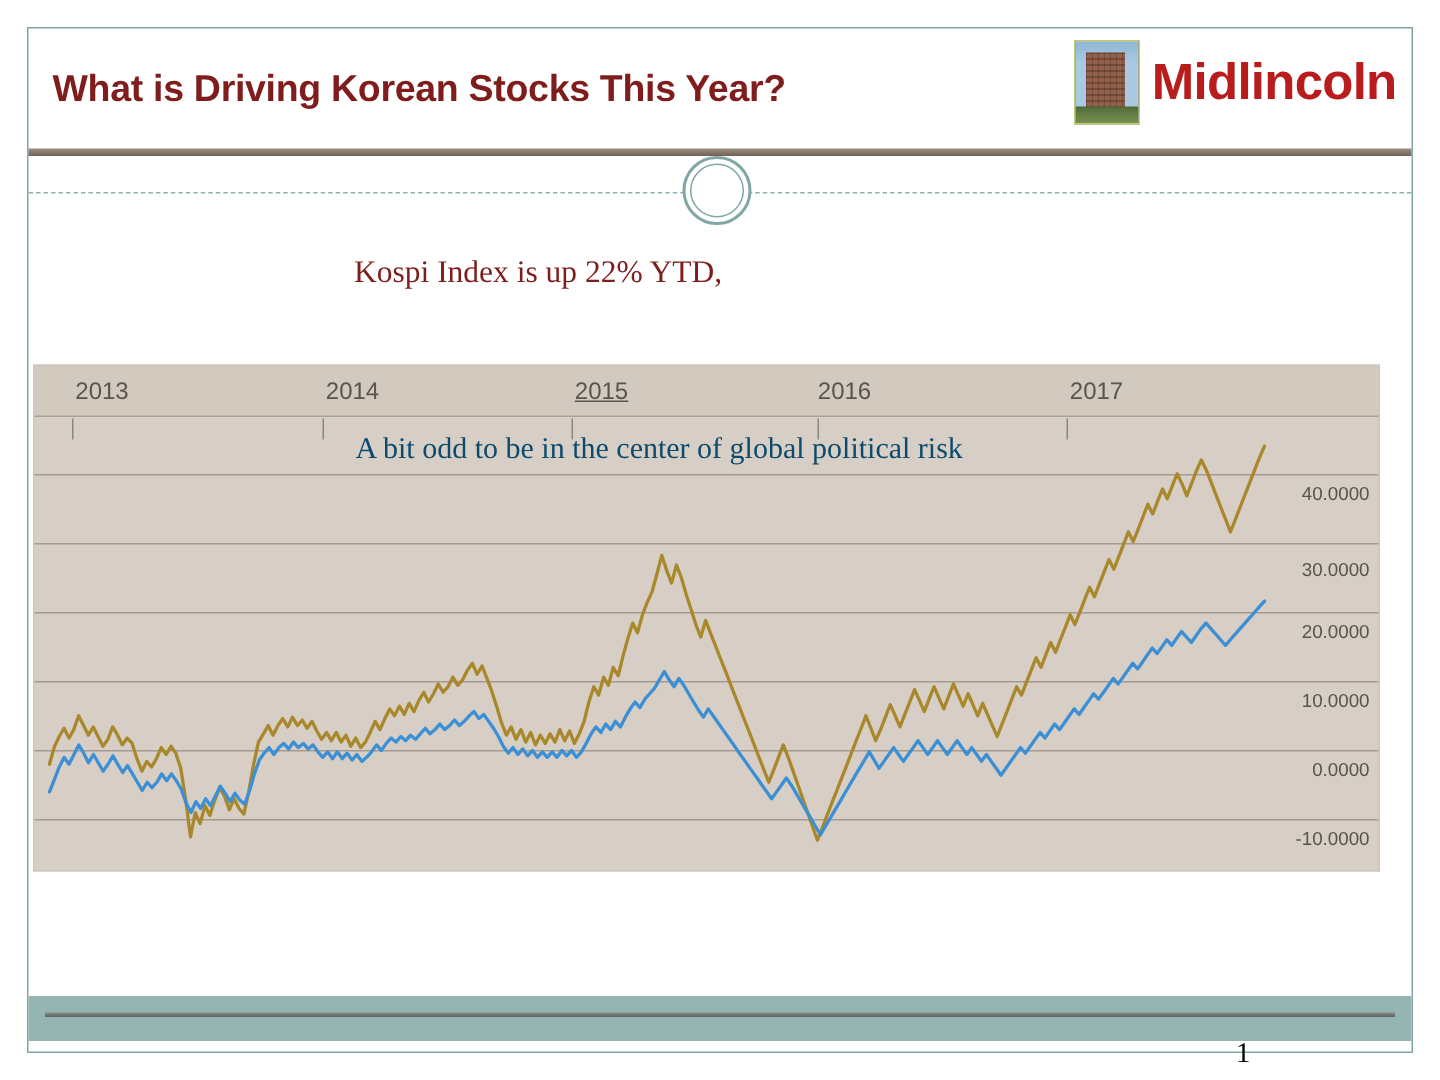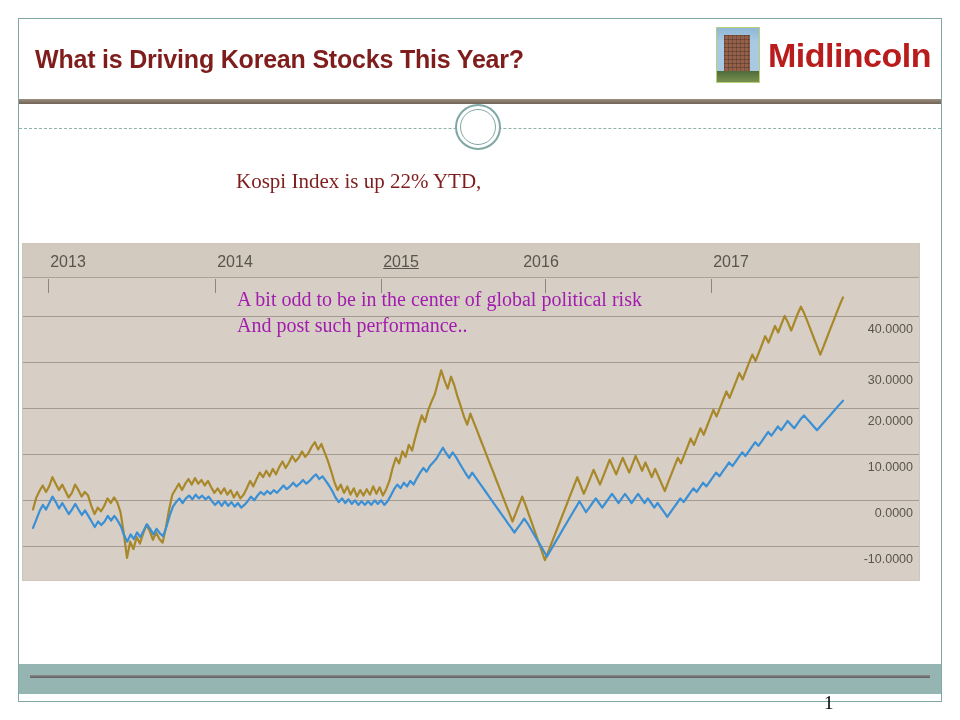--- a/index.html
+++ b/index.html
@@ -225,21 +225,21 @@
     width: 78px;
     height: 301px;
   }
 
   .chart-note {
     position: absolute;
     left: 214px;
     top: 42px;
     font-family: "Liberation Serif", serif;
     font-size: 20px;
-    color: #a21caf;
+    color: #0c4a6e;
     line-height: 1.32;
     white-space: nowrap;
   }
 
   
   .footer-band {
     position: absolute;
     left: 19px;
     top: 664px;
     width: 922px;
@@ -290,21 +290,21 @@
   <div class="chart">
     <div class="chart-top-band"></div>
 
     <div id="xaxis">
         <div class="xlabel" style="left: 45px;">2013</div>
         <div class="xtick" style="left: 25px;"></div>
         <div class="xlabel" style="left: 212px;">2014</div>
         <div class="xtick" style="left: 192px;"></div>
         <div class="xlabel" style="left: 378px; text-decoration: underline;">2015</div>
         <div class="xtick" style="left: 358px;"></div>
-        <div class="xlabel" style="left: 518px;">2016</div>
+        <div class="xlabel" style="left: 540px;">2016</div>
         <div class="xtick" style="left: 522px;"></div>
         <div class="xlabel" style="left: 708px;">2017</div>
         <div class="xtick" style="left: 688px;"></div>
       </div>
     <div class="grid-wrap" id="gridwrap" style="top: 35px; height: 295px;">
         <div class="gl" style="top: 36.875px;"></div>
         <div class="gl" style="top: 82.9688px;"></div>
         <div class="gl" style="top: 129.062px;"></div>
         <div class="gl" style="top: 175.156px;"></div>
         <div class="gl" style="top: 221.25px;"></div>
@@ -321,21 +321,20 @@
 
     <svg id="plot-svg" width="898" height="338" viewBox="0 0 898 338" style="position:absolute;left:0;top:0;">
       <g id="series-group">
           <polyline points="10.0,265.5 13.2,253.9 16.5,247.0 19.7,241.5 23.0,248.0 26.2,242.4 29.4,233.2 32.7,239.7 35.9,246.1 39.2,240.6 42.4,247.0 45.6,253.5 48.9,248.9 52.1,240.6 55.4,246.1 58.6,252.6 61.8,248.0 65.1,251.6 68.3,261.8 71.6,270.1 74.8,263.6 78.0,267.3 81.3,261.8 84.5,254.4 87.8,259.0 91.0,253.5 94.2,258.1 97.5,268.2 100.7,288.5 104.0,313.9 107.2,297.7 110.4,305.1 113.7,293.1 116.9,299.6 120.2,289.4 123.4,281.1 126.6,286.7 129.9,295.9 133.1,288.5 136.4,295.0 139.6,298.7 142.8,283.9 146.1,265.5 149.3,250.7 152.6,245.2 155.8,239.7 159.0,246.1 162.3,239.7 165.5,235.0 168.8,240.6 172.0,234.1 175.2,239.7 178.5,236.0 181.7,241.5 185.0,236.9 188.2,243.3 191.4,248.9 194.7,244.3 197.9,249.8 201.2,244.3 204.4,250.7 207.6,246.1 210.9,253.5 214.1,248.0 217.4,254.4 220.6,250.7 223.8,244.3 227.1,236.9 230.3,242.4 233.6,235.0 236.8,228.6 240.0,233.2 243.3,226.8 246.5,232.3 249.8,224.9 253.0,230.4 256.2,223.1 259.5,217.5 262.7,224.0 266.0,218.5 269.2,212.0 272.4,217.5 275.7,213.8 278.9,207.4 282.2,212.9 285.4,209.2 288.6,202.8 291.9,198.2 295.1,205.5 298.4,200.0 301.6,208.3 304.8,216.6 308.1,226.8 311.3,237.8 314.6,246.1 317.8,240.6 321.0,248.9 324.3,242.4 327.5,250.7 330.8,244.3 334.0,252.6 337.2,246.1 340.5,251.6 343.7,245.2 347.0,250.7 350.2,242.4 353.4,249.8 356.7,243.3 359.9,251.6 363.2,245.2 366.4,236.9 369.6,224.0 372.9,213.8 376.1,219.4 379.4,207.4 382.6,212.9 385.8,200.9 389.1,206.5 392.3,193.6 395.6,181.6 398.8,171.4 402.0,177.9 405.3,165.9 408.5,157.6 411.8,150.2 415.0,138.3 418.2,126.3 421.5,136.4 424.7,144.7 428.0,132.7 431.2,141.0 434.4,152.1 437.7,162.2 440.9,172.4 444.2,180.7 447.4,169.6 450.6,177.9 453.9,186.2 457.1,194.5 460.4,202.8 463.6,211.1 466.8,219.4 470.1,227.7 473.3,236.0 476.6,244.3 479.8,252.6 483.0,260.9 486.3,269.2 489.5,277.5 492.8,269.2 496.0,260.9 499.2,252.6 502.5,260.9 505.7,270.1 509.0,279.3 512.2,288.5 515.4,297.7 518.7,307.0 521.9,316.2 525.2,307.9 528.4,299.6 531.6,291.3 534.9,283.0 538.1,274.7 541.4,266.4 544.6,258.1 547.8,249.8 551.1,241.5 554.3,233.2 557.6,241.5 560.8,249.8 564.0,242.4 567.3,234.1 570.5,225.8 573.8,233.2 577.0,240.6 580.2,232.3 583.5,224.0 586.7,215.7 590.0,223.1 593.2,230.4 596.4,222.1 599.7,213.8 602.9,221.2 606.2,228.6 609.4,220.3 612.6,212.0 615.9,219.4 619.1,226.8 622.4,218.5 625.6,225.8 628.8,233.2 632.1,224.9 635.3,232.3 638.6,239.7 641.8,247.0 645.0,238.7 648.3,230.4 651.5,222.1 654.8,213.8 658.0,219.4 661.2,211.1 664.5,202.8 667.7,194.5 671.0,200.9 674.2,192.6 677.4,184.3 680.7,190.8 683.9,182.5 687.2,174.2 690.4,165.9 693.6,172.4 696.9,164.1 700.1,155.8 703.4,147.5 706.6,153.9 709.8,145.6 713.1,137.3 716.3,129.0 719.6,135.5 722.8,127.2 726.0,118.9 729.3,110.6 732.5,117.0 735.8,108.8 739.0,100.5 742.2,92.2 745.5,98.6 748.7,90.3 752.0,82.0 755.2,88.5 758.4,80.2 761.7,71.9 764.9,78.3 768.2,86.6 771.4,78.3 774.6,70.0 777.9,62.7 781.1,69.1 784.4,77.4 787.6,85.7 790.8,94.0 794.1,102.3 797.3,110.6 800.6,102.3 803.8,94.0 807.0,85.7 810.3,77.4 813.5,69.1 816.8,60.8 820.0,53.4" fill="none" stroke="#a8882a" stroke-width="2.2" stroke-linejoin="round" stroke-linecap="round"></polyline>
           <polyline points="10.0,283.9 13.3,275.6 16.5,267.3 19.8,260.9 23.0,265.5 26.3,259.0 29.5,252.6 32.8,258.1 36.0,264.5 39.3,259.0 42.5,264.5 45.8,270.1 49.0,265.5 52.3,259.9 55.5,265.5 58.8,271.0 62.0,266.4 65.3,271.9 68.6,277.5 71.8,283.0 75.1,277.5 78.3,281.1 81.6,277.5 84.8,271.9 88.1,276.5 91.3,271.9 94.6,276.5 97.8,282.1 101.1,291.3 104.3,297.7 107.6,290.4 110.8,295.0 114.1,288.5 117.3,293.1 120.6,286.7 123.9,280.2 127.1,284.8 130.4,290.4 133.6,284.8 136.9,289.4 140.1,292.2 143.4,283.0 146.6,271.9 149.9,262.7 153.1,258.1 156.4,254.4 159.6,259.0 162.9,254.4 166.1,251.6 169.4,255.3 172.7,250.7 175.9,254.4 179.2,251.6 182.4,255.3 185.7,252.6 188.9,257.2 192.2,260.9 195.4,257.2 198.7,261.8 201.9,257.2 205.2,261.8 208.4,258.1 211.7,262.7 214.9,259.0 218.2,263.6 221.4,260.9 224.7,257.2 228.0,252.6 231.2,256.3 234.5,251.6 237.7,248.0 241.0,250.7 244.2,247.0 247.5,249.8 250.7,246.1 254.0,248.9 257.2,245.2 260.5,241.5 263.7,245.2 267.0,242.4 270.2,238.7 273.5,242.4 276.7,239.7 280.0,236.0 283.3,239.7 286.5,236.9 289.8,233.2 293.0,230.4 296.3,235.0 299.5,232.3 302.8,236.9 306.0,241.5 309.3,247.0 312.5,253.5 315.8,258.1 319.0,254.4 322.3,259.0 325.5,255.3 328.8,259.9 332.0,256.3 335.3,260.9 338.6,257.2 341.8,260.9 345.1,257.2 348.3,260.9 351.6,256.3 354.8,259.9 358.1,256.3 361.3,260.9 364.6,257.2 367.8,251.6 371.1,245.2 374.3,240.6 377.6,244.3 380.8,238.7 384.1,242.4 387.3,236.9 390.6,240.6 393.9,234.1 397.1,228.6 400.4,224.0 403.6,227.7 406.9,222.1 410.1,218.5 413.4,214.8 416.6,209.2 419.9,203.7 423.1,209.2 426.4,213.8 429.6,208.3 432.9,212.9 436.1,218.5 439.4,224.0 442.7,229.5 445.9,234.1 449.2,228.6 452.4,233.2 455.7,237.8 458.9,242.4 462.2,247.0 465.4,251.6 468.7,256.3 471.9,260.9 475.2,265.5 478.4,270.1 481.7,274.7 484.9,279.3 488.2,283.9 491.4,288.5 494.7,283.9 498.0,279.3 501.2,274.7 504.5,279.3 507.7,284.8 511.0,290.4 514.2,295.9 517.5,301.4 520.7,307.0 524.0,312.5 527.2,307.0 530.5,301.4 533.7,295.9 537.0,290.4 540.2,284.8 543.5,279.3 546.7,273.8 550.0,268.2 553.3,262.7 556.5,257.2 559.8,262.7 563.0,268.2 566.3,263.6 569.5,259.0 572.8,254.4 576.0,259.0 579.3,263.6 582.5,259.0 585.8,254.4 589.0,249.8 592.3,254.4 595.5,259.0 598.8,254.4 602.0,249.8 605.3,254.4 608.6,259.0 611.8,254.4 615.1,249.8 618.3,254.4 621.6,259.0 624.8,254.4 628.1,259.0 631.3,263.6 634.6,259.0 637.8,263.6 641.1,268.2 644.3,272.8 647.6,268.2 650.8,263.6 654.1,259.0 657.3,254.4 660.6,258.1 663.9,253.5 667.1,248.9 670.4,244.3 673.6,248.0 676.9,243.3 680.1,238.7 683.4,242.4 686.6,237.8 689.9,233.2 693.1,228.6 696.4,232.3 699.6,227.7 702.9,223.1 706.1,218.5 709.4,222.1 712.7,217.5 715.9,212.9 719.2,208.3 722.4,212.0 725.7,207.4 728.9,202.8 732.2,198.2 735.4,201.9 738.7,197.3 741.9,192.6 745.2,188.0 748.4,191.7 751.7,187.1 754.9,182.5 758.2,186.2 761.4,181.6 764.7,177.0 768.0,180.7 771.2,184.3 774.5,179.7 777.7,175.1 781.0,171.4 784.2,175.1 787.5,178.8 790.7,182.5 794.0,186.2 797.2,182.5 800.5,178.8 803.7,175.1 807.0,171.4 810.2,167.8 813.5,164.1 816.7,160.4 820.0,156.7" fill="none" stroke="#3b8fd4" stroke-width="2.2" stroke-linejoin="round" stroke-linecap="round"></polyline>
         </g>
     </svg>
 
     <div class="chart-note">
       <div>A bit odd to be in the center of global political risk</div>
-      <div>And post such performance..</div>
     </div>
   </div>
 
   <div class="footer-band"></div>
   <div class="footer-rule"></div>
   <div class="page-number">1</div>
 
 </div>
 
 </body></html>

